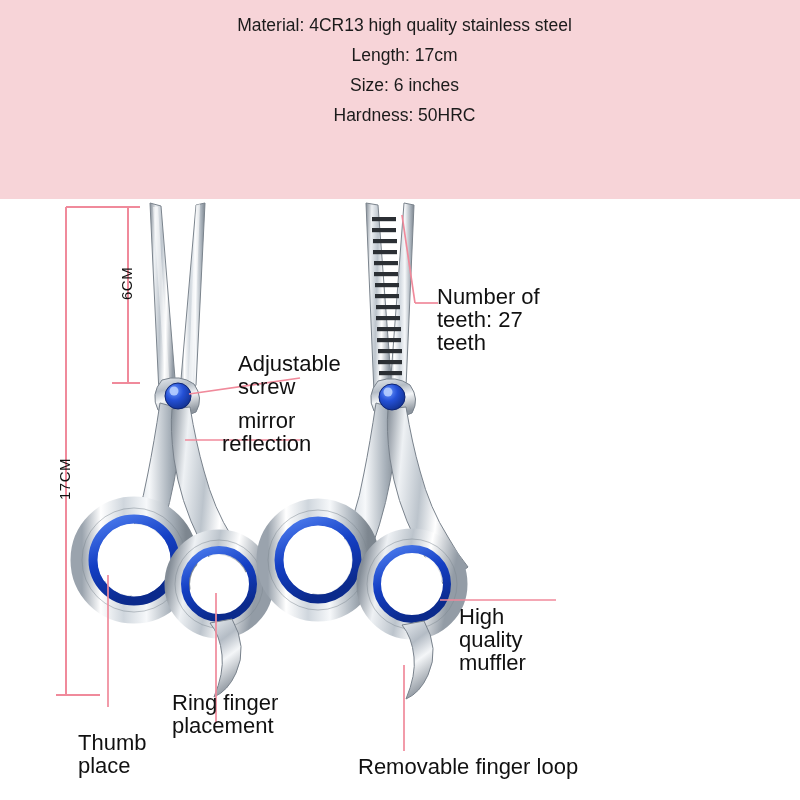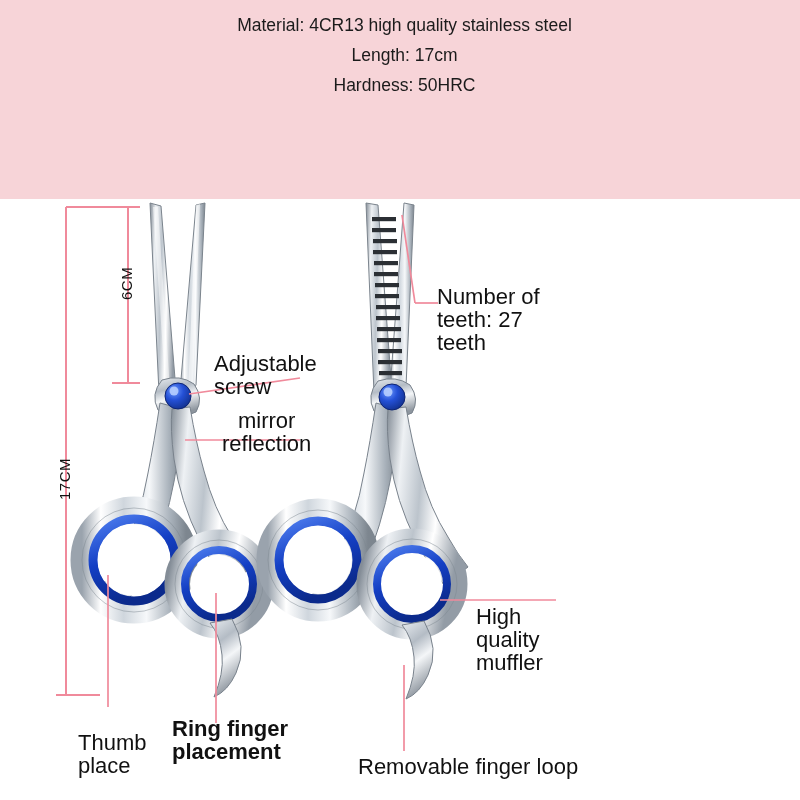--- a/index.html
+++ b/index.html
@@ -64,20 +64,21 @@
   }
 </style>
 </head>
 <body>
 
 <div id="page">
 
   <div id="spec-banner">
     <div class="spec-line">Material: 4CR13 high quality stainless steel</div>
     <div class="spec-line">Length: 17cm</div>
+    <div class="spec-line">Size: 6 inches</div>
     <div class="spec-line">Hardness: 50HRC</div>
   </div>
 
   <svg class="scissor-wrap" style="left:0px; top:195px;" width="800" height="605" viewBox="0 0 800 605">
     <defs>
       <linearGradient id="steelA" x1="0" y1="0" x2="1" y2="0">
         <stop offset="0%" stop-color="#9aa3ad"></stop>
         <stop offset="18%" stop-color="#ffffff"></stop>
         <stop offset="40%" stop-color="#cfd6dd"></stop>
         <stop offset="62%" stop-color="#f6f8fa"></stop>
@@ -218,35 +219,35 @@
       <line x1="112" y1="188" x2="140" y2="188"></line>
 
       <line x1="66" y1="12" x2="66" y2="500"></line>
       <line x1="56" y1="500" x2="100" y2="500"></line>
     </g>
   </svg>
 
   <div class="dim-text vert-text" style="left:118px; top:300px;">6CM</div>
   <div class="dim-text vert-text" style="left:56px; top:500px;">17CM</div>
 
-  <div class="label" style="left:214px; top:352px;">Adjustable
+  <div class="label" style="left:238px; top:352px;">Adjustable
 screw</div>
 
   <div class="label" style="left:222px; top:409px;text-align:center;">mirror
 reflection</div>
 
   <div class="label" style="left:437px; top:285px;">Number of
 teeth: 27
 teeth</div>
 
-  <div class="label" style="left:459px; top:605px;margin-left:17px;">High
+  <div class="label" style="left:459px; top:605px;">High
 quality
 muffler</div>
 
   <div class="label" style="left:78px; top:731px;">Thumb
 place</div>
 
-  <div class="label" style="left:172px; top:717px;font-weight:bold;">Ring finger
+  <div class="label" style="left:172px; top:691px;">Ring finger
 placement</div>
 
   <div class="label" style="left:358px; top:755px;">Removable finger loop</div>
 
 </div>
 
 </body></html>

